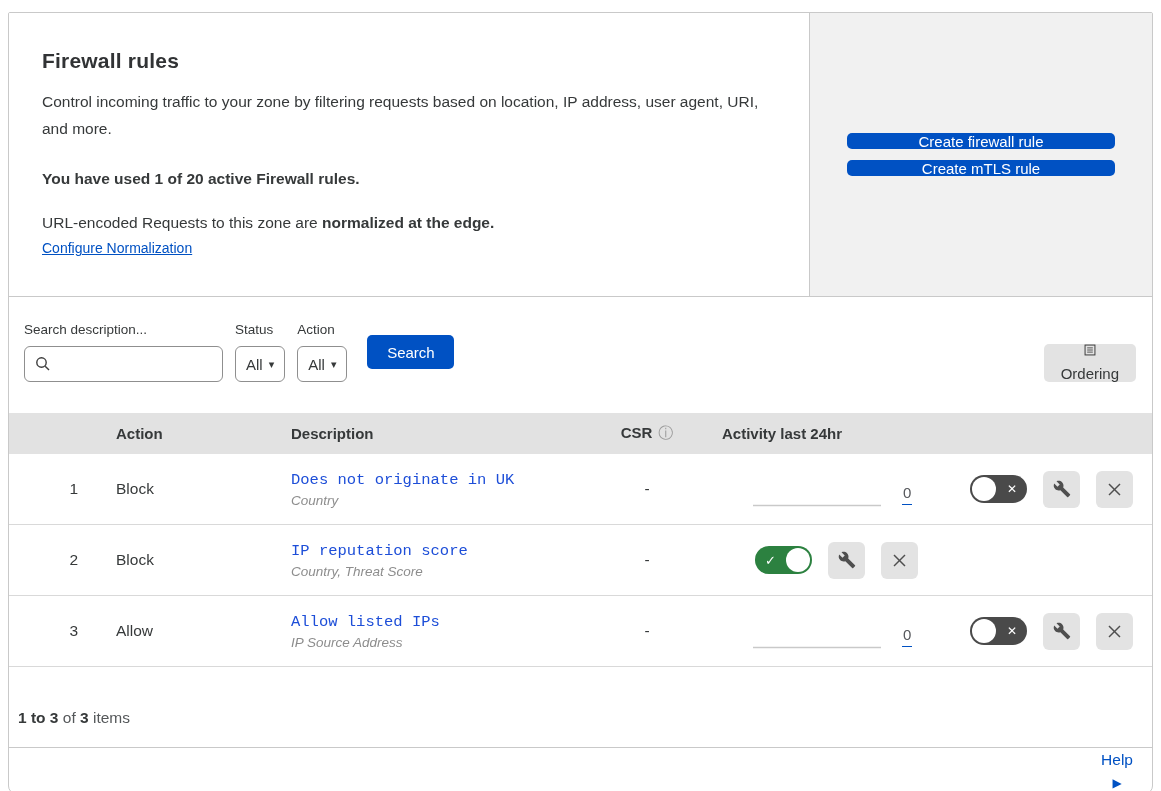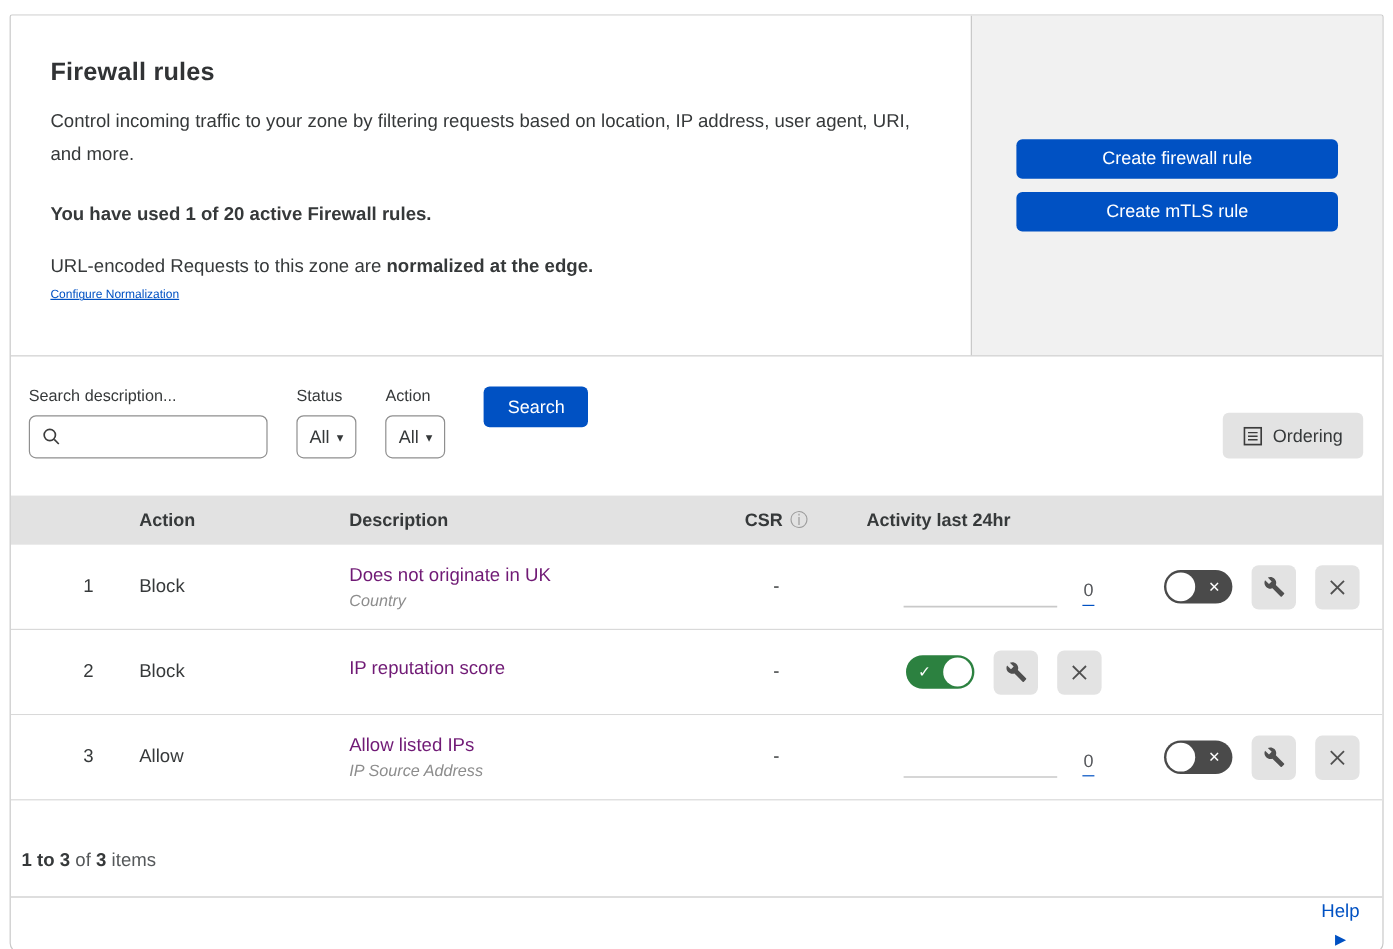--- a/index.html
+++ b/index.html
@@ -15,65 +15,65 @@
     background:#fff; overflow:hidden;
   }
   
   .top-section { display:flex; border-bottom:1px solid #c9c9c9; height:284px; }
   .intro { flex:1; padding:36px 40px 0 33px; background:#fff; }
   .intro h1 { font-size:21px; font-weight:700; color:#313335; margin-bottom:16px; letter-spacing:.2px; }
   .desc { font-size:15.5px; line-height:1.72; max-width:730px; color:#36393a; }
   .usage { font-size:15.5px; font-weight:700; margin-top:28px; }
   .norm { font-size:15.5px; margin-top:26px; }
   .norm strong { font-weight:700; }
-  .link { color:#0051c3; font-size:10px; text-decoration:underline; display:inline-block; margin-top:8px; cursor:pointer; }
+  .link { color:#0051c3; font-size:14px; text-decoration:underline; display:inline-block; margin-top:8px; cursor:pointer; }
   .actions-panel {
     width:343px; background:#f1f1f1; border-left:1px solid #c9c9c9;
     display:flex; flex-direction:column; justify-content:center; align-items:center; gap:11px;
     padding:0 37px;
   }
   .btn-primary {
     background:#0051c3; color:#fff; border:none; border-radius:5px;
-    font-family:inherit; font-size:15px; height:33px; width:100%; cursor:pointer;
+    font-family:inherit; font-size:15px; height:16px; width:100%; cursor:pointer;
   }
   
   .filter-bar { display:flex; justify-content:space-between; align-items:flex-end; padding:25px 16px 31px 15px; }
-  .filter-left { display:flex; align-items:flex-start; gap:24px; }
+  .filter-left { display:flex; align-items:center; gap:12px; }
   .field label { display:block; font-size:13.5px; color:#36393a; margin-bottom:9px; }
   .search-box {
     width:199px; height:36px; border:1px solid #8f8f8f; border-radius:6px;
     display:flex; align-items:center; padding:0 10px; background:#fff;
   }
   .search-box input { border:none; outline:none; flex:1; min-width:0; font-family:inherit; font-size:15px; margin-left:8px; }
   .select {
     height:36px; border:1px solid #8f8f8f; border-radius:6px; background:#fff;
     display:flex; align-items:center; gap:6px; padding:0 10px; font-size:15px; cursor:pointer;
   }
   .caret { font-size:11px; color:#36393a; }
   .btn-search { width:87px; height:34px; margin-left:8px; }
   .btn-gray {
     background:#e3e3e3; color:#36393a; border:none; border-radius:5px;
     font-family:inherit; font-size:15px; height:38px; padding:0 17px;
-    display:flex; align-items:center; gap:9px; cursor:pointer;
+    display:flex; align-items:center; gap:9px; cursor:pointer;flex-direction:column;
   }
   
   .thead, .trow {
     display:grid;
     grid-template-columns:95px 175px 1fr 110px 235px 215px;
     align-items:center;
   }
   .thead { background:#e2e2e2; height:41px; font-weight:700; font-size:15px; color:#36393a; }
   .c1 { text-align:right; padding-right:26px; }
   .c2 { padding-left:12px; }
   .c3 { padding-left:12px; }
   .c4 { text-align:center; }
   .c5 { padding-left:20px; }
   .thead .c4 .info { color:#9a9a9a; font-weight:400; font-size:15px; margin-left:6px; }
   .trow { height:71px; border-bottom:1px solid #d9d9d9; background:#fff; font-size:15.5px; }
-  .rule-name { font-size:15.5px; color:#701a75; margin-bottom:4px; }
+  .rule-name { font-size:15.5px; color:#1d4ed8; margin-bottom:4px;font-family:Liberation Mono, monospace; }
   .rule-fields { font-size:13.5px; color:#8d8d8d;font-style:italic; }
   .c4.dash { color:#36393a; }
   .c5.activity { display:flex; align-items:flex-end; padding-left:50px; }
   .spark { width:130px; height:36px; display:block; }
   .count {
     font-size:15px; color:#56585c; text-decoration:none; margin-left:20px; margin-bottom:2px;
     border-bottom:1.5px solid #0051c3; padding:0 1px 3px; cursor:pointer;
   }
   .c6.controls { display:flex; justify-content:flex-end; align-items:center; gap:16px; padding-right:19px; }
   .toggle { position:relative; width:57px; height:28px; border-radius:14px; cursor:pointer; flex:0 0 auto; }
@@ -196,20 +196,21 @@
           </svg>
         </button>
     </div>
   </div>
 
   <div class="trow">
     <div class="c1">2</div>
     <div class="c2">Block</div>
     <div class="c3">
       <div class="rule-name">IP reputation score</div>
+      <div class="rule-fields">Country, Threat Score</div>
     </div>
     <div class="c4 dash">-</div>
     <div class="c6 controls">
       <div class="toggle on">
           <span class="t-check">✓</span>
           <span class="t-knob"></span>
         </div>
       <button class="icon-btn">
           <svg width="18" height="18" viewBox="0 0 24 24">
             <path fill="#4f4f4f" d="M22.7 19l-9.1-9.1c.9-2.3.4-5-1.5-6.9-2-2-5-2.4-7.4-1.3L9 6 6 9 1.6 4.7C.4 7.1.9 10.1 2.9 12.1c1.9 1.9 4.6 2.4 6.9 1.5l9.1 9.1c.4.4 1 .4 1.4 0l2.3-2.3c.5-.4.5-1.1.1-1.4z"></path>

